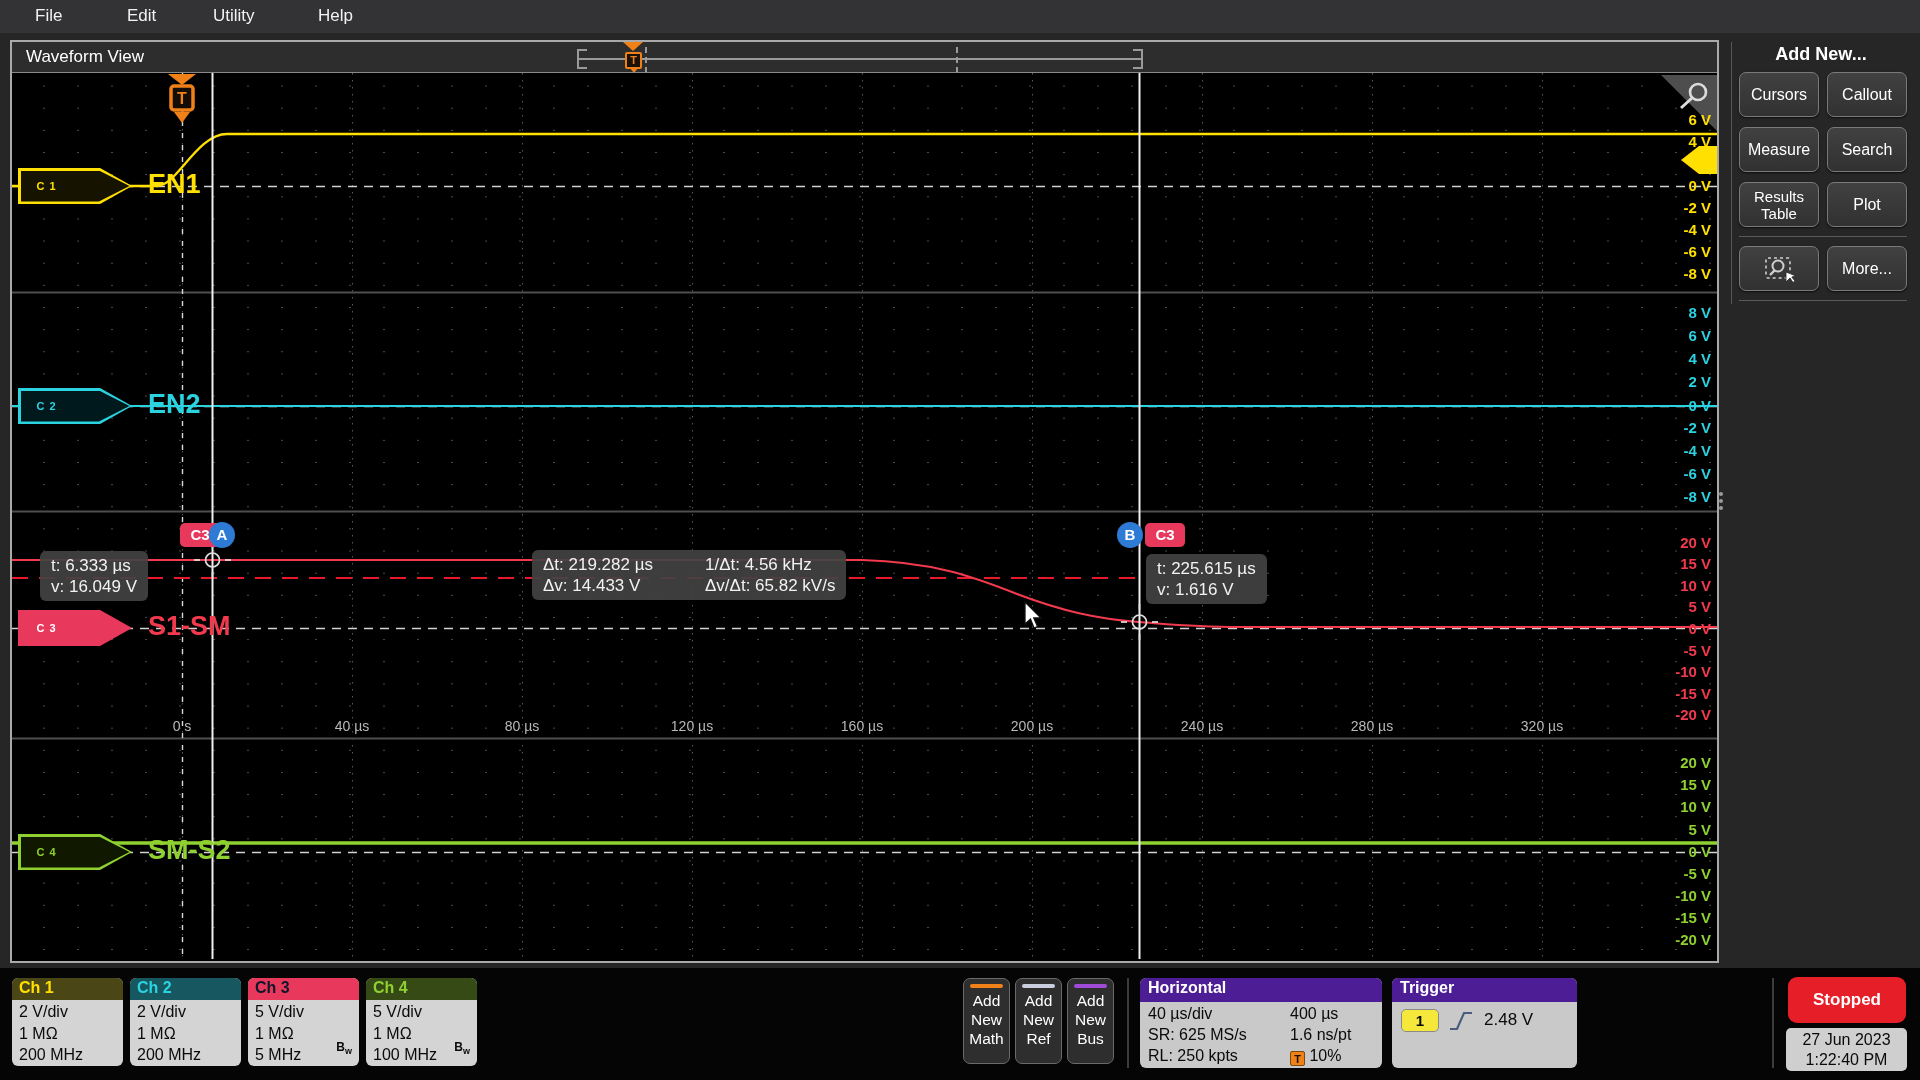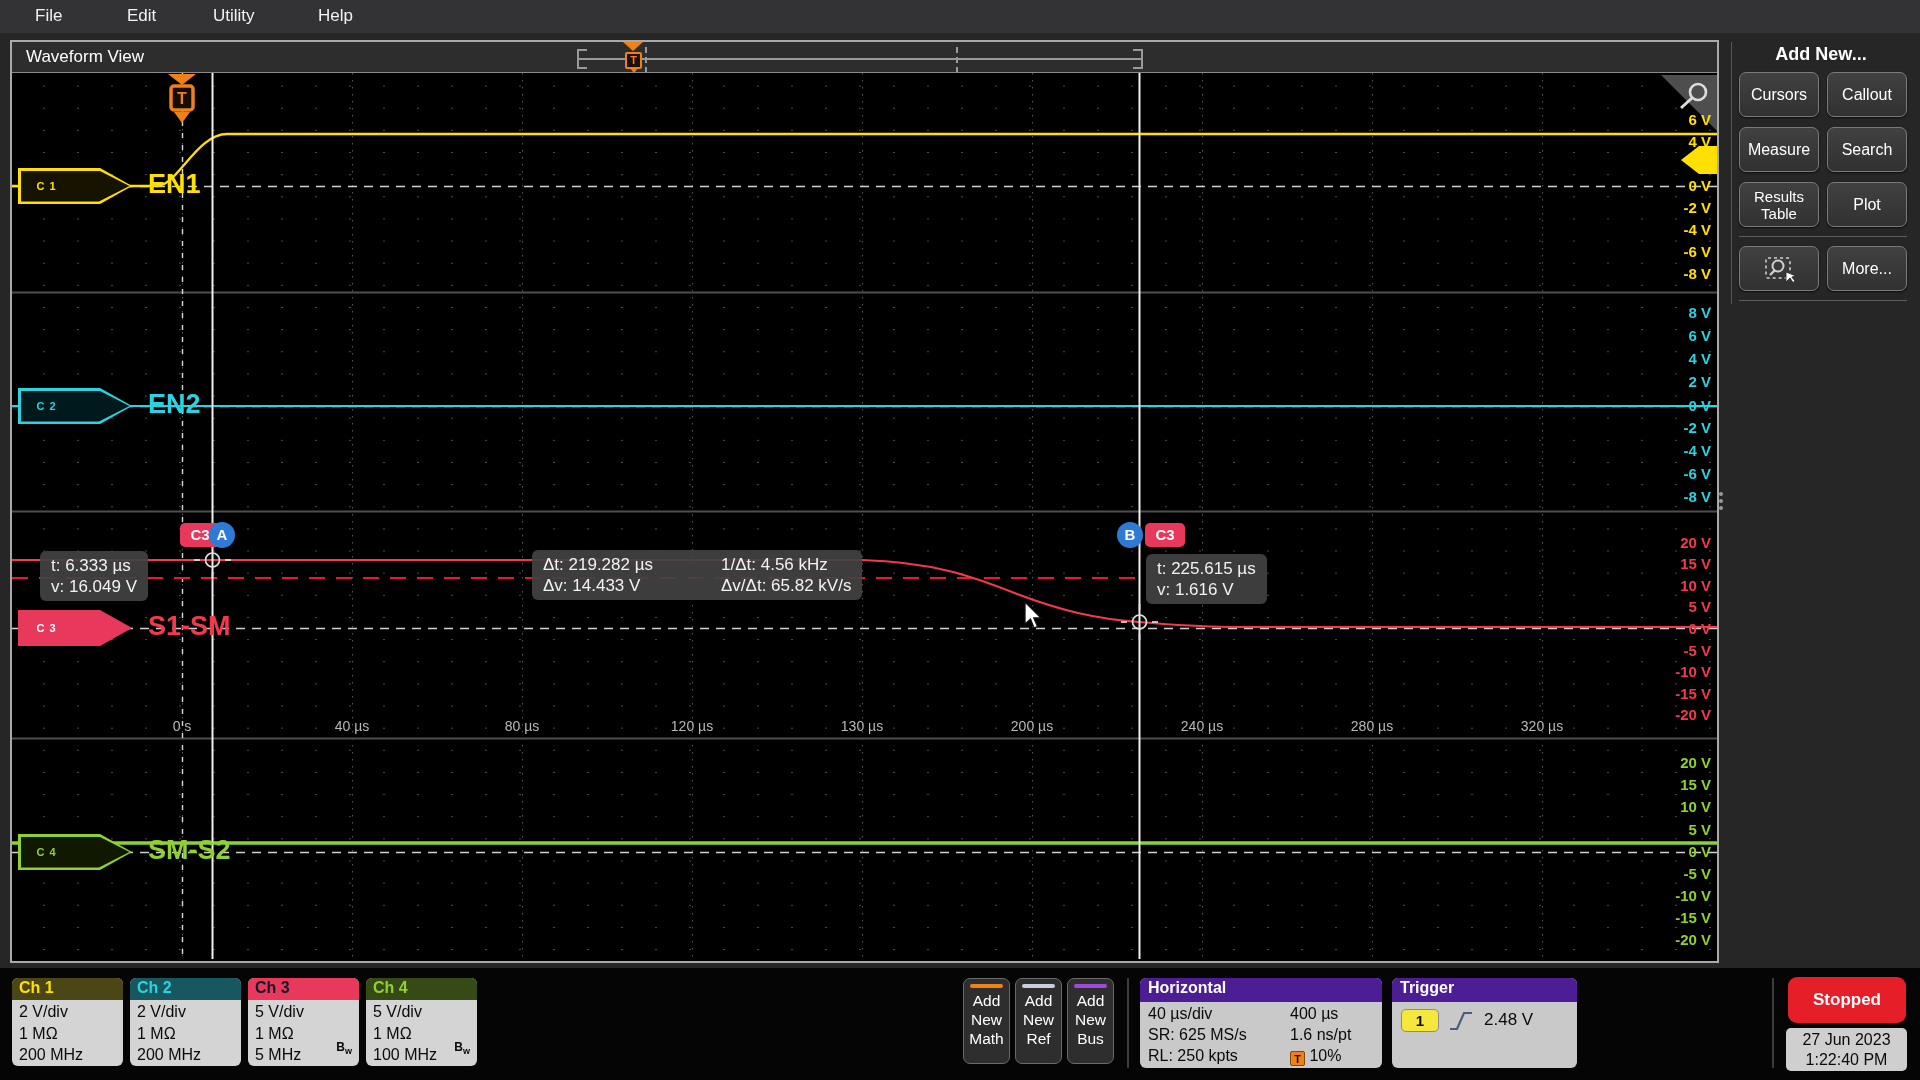--- a/index.html
+++ b/index.html
@@ -51,21 +51,21 @@
     display:flex; align-items:center; padding-left:16px; font-size:11px; font-weight:bold; letter-spacing:1px; }
   .chan-label { position:absolute; left:136px; font-size:27px; font-weight:bold; white-space:nowrap; }
 
   .cursor-chip { position:absolute; width:40px; height:24px; background:#e8395d; border-radius:5px;
     color:#fff; font-size:15px; font-weight:bold; text-align:center; line-height:24px; }
   .cursor-circle { position:absolute; width:26px; height:26px; background:#2e7bd6; border-radius:50%;
     color:#fff; font-size:15px; font-weight:bold; text-align:center; line-height:26px; }
 
   .readout { position:absolute; background:rgba(66,66,66,0.92); border-radius:6px;
     color:#f2f2f2; font-size:17px; padding:4px 11px; line-height:21px; white-space:nowrap; }
-  .readout.delta { display:grid; grid-template-columns:158px auto; column-gap:20px; }
+  .readout.delta { display:grid; grid-template-columns:158px auto; column-gap:4px; }
 
   .grip { position:absolute; left:1719px; top:492px; display:flex; flex-direction:column; gap:3px; }
   .grip i { width:4px; height:4px; border-radius:50%; background:#9a9a9a; }
 
   
   .rp-title { position:absolute; left:1727px; top:44px; width:188px; text-align:center;
     color:#fff; font-size:18px; font-weight:bold; }
   .rp-edge { position:absolute; left:1731px; top:42px; height:262px; border-left:1px solid #565656; }
   .rp-btn { position:absolute; width:80px; height:45px; border:1px solid #7a7a7a; border-radius:7px;
     background:linear-gradient(#414141,#313131); color:#fff; font-size:16px;
@@ -239,21 +239,21 @@
         <span class="vlabel" style="top: 792px; color: rgb(143, 209, 48);">-5 V</span>
         <span class="vlabel" style="top: 814px; color: rgb(143, 209, 48);">-10 V</span>
         <span class="vlabel" style="top: 836px; color: rgb(143, 209, 48);">-15 V</span>
         <span class="vlabel" style="top: 858px; color: rgb(143, 209, 48);">-20 V</span>
       </div>
     <div id="tlabels" class="abs" style="inset:0; pointer-events:none;">
         <span class="tlabel" style="left: 170px;">0 s</span>
         <span class="tlabel" style="left: 340px;">40 µs</span>
         <span class="tlabel" style="left: 510px;">80 µs</span>
         <span class="tlabel" style="left: 680px;">120 µs</span>
-        <span class="tlabel" style="left: 850px;">130 µs</span>
+        <span class="tlabel" style="left: 850px;">160 µs</span>
         <span class="tlabel" style="left: 1020px;">200 µs</span>
         <span class="tlabel" style="left: 1190px;">240 µs</span>
         <span class="tlabel" style="left: 1360px;">280 µs</span>
         <span class="tlabel" style="left: 1530px;">320 µs</span>
       </div>
 
     <div class="chan-arrow" style="top:95px">
       <div class="outer" style="background:#ffe000"></div>
       <div class="inner" style="background:#161400;color:#ffe000">C 1</div>
     </div>

